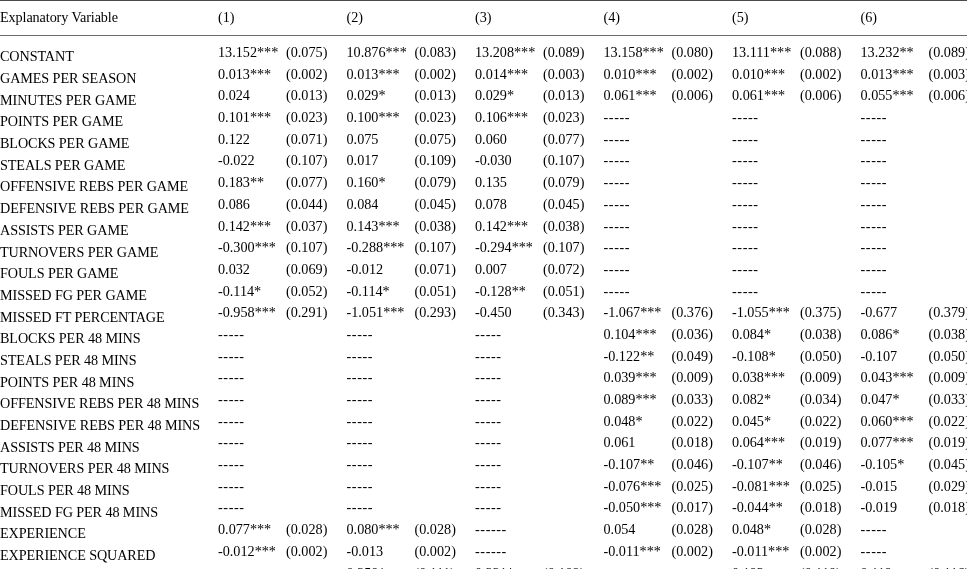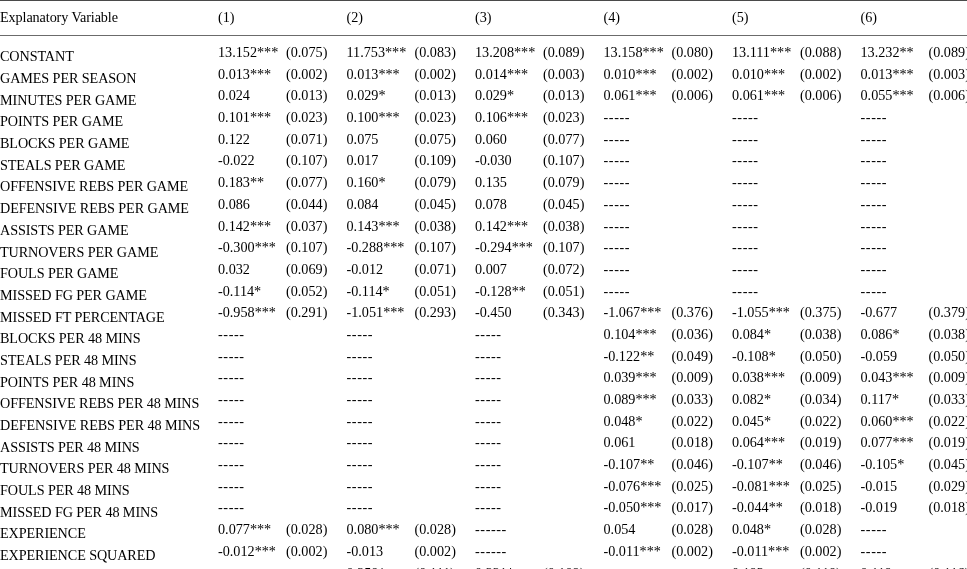--- a/index.html
+++ b/index.html
@@ -124,21 +124,21 @@
         <tr class="datarow">
           <td class="label">CONSTANT</td>
           <td class="datacell">
             <span class="cellwrap">
               <span class="coef">13.152***</span>
               <span class="se">(0.075)</span>
             </span>
           </td>
           <td class="datacell">
             <span class="cellwrap">
-              <span class="coef">11.753***</span>
+              <span class="coef">10.876***</span>
               <span class="se">(0.083)</span>
             </span>
           </td>
           <td class="datacell">
             <span class="cellwrap">
               <span class="coef">13.208***</span>
               <span class="se">(0.089)</span>
             </span>
           </td>
           <td class="datacell">
@@ -661,21 +661,21 @@
             </span>
           </td>
           <td class="datacell">
             <span class="cellwrap">
               <span class="coef">-0.108*</span>
               <span class="se">(0.050)</span>
             </span>
           </td>
           <td class="datacell">
             <span class="cellwrap">
-              <span class="coef">-0.059</span>
+              <span class="coef">-0.107</span>
               <span class="se">(0.050)</span>
             </span>
           </td>
         </tr>
         <tr class="datarow">
           <td class="label">POINTS PER 48 MINS</td>
           <td class="datacell">
             <span class="cellwrap">
               <span class="dash">-----</span>
             </span>
@@ -733,21 +733,21 @@
             </span>
           </td>
           <td class="datacell">
             <span class="cellwrap">
               <span class="coef">0.082*</span>
               <span class="se">(0.034)</span>
             </span>
           </td>
           <td class="datacell">
             <span class="cellwrap">
-              <span class="coef">0.117*</span>
+              <span class="coef">0.047*</span>
               <span class="se">(0.033)</span>
             </span>
           </td>
         </tr>
         <tr class="datarow">
           <td class="label">DEFENSIVE REBS PER 48 MINS</td>
           <td class="datacell">
             <span class="cellwrap">
               <span class="dash">-----</span>
             </span>

